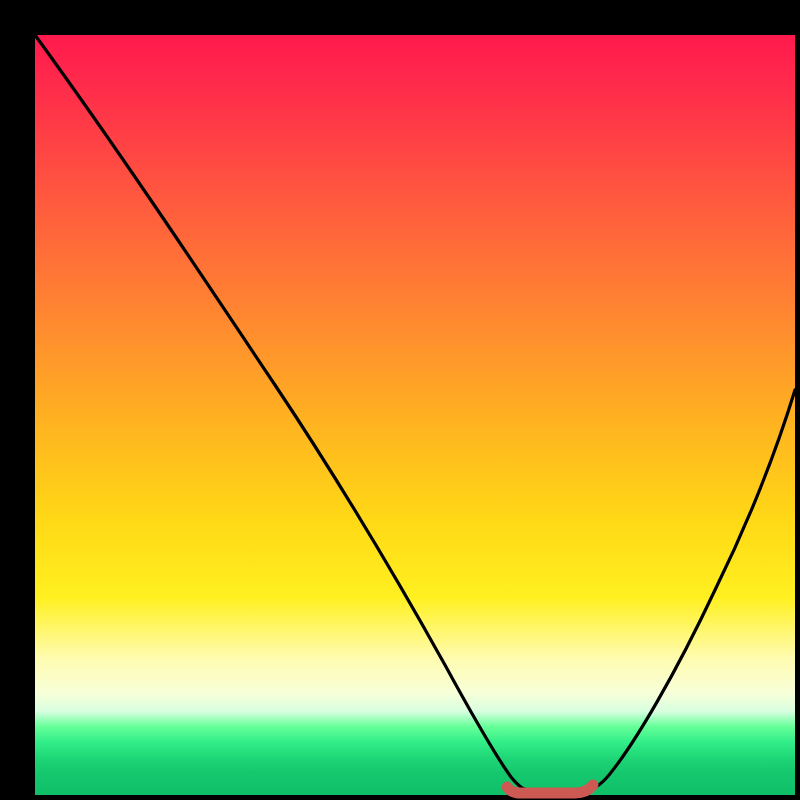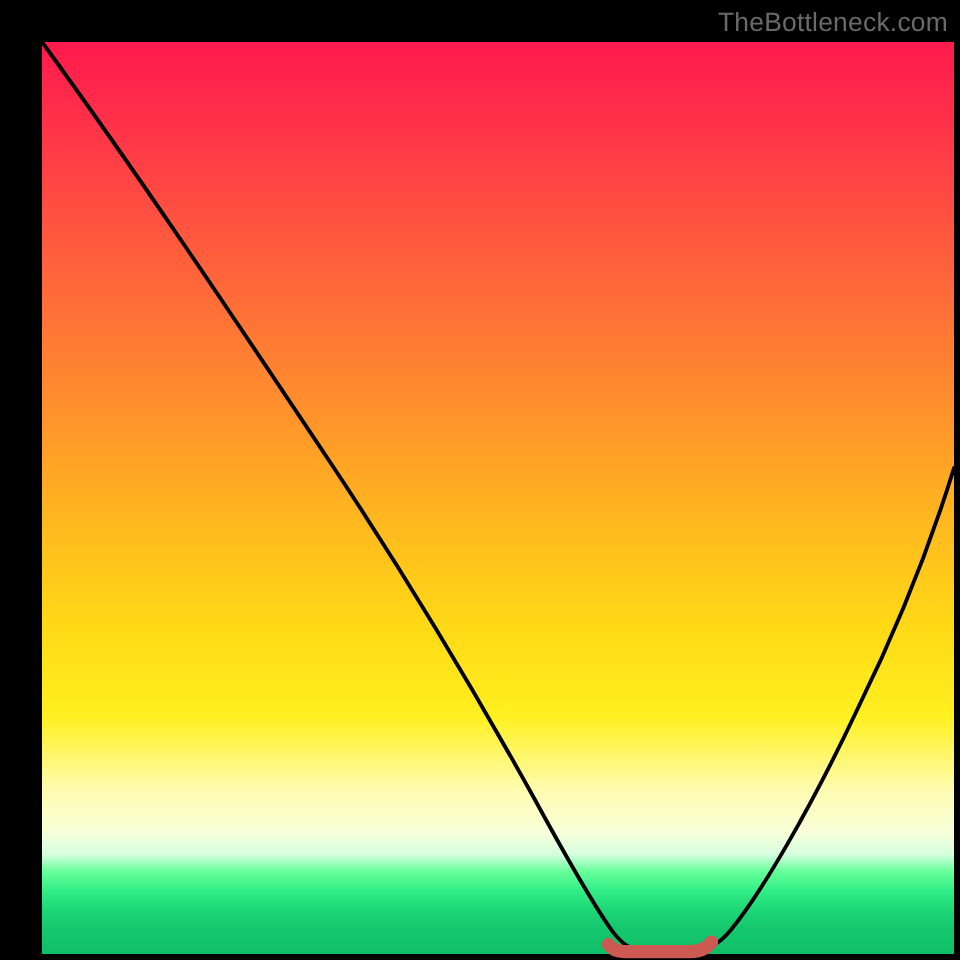--- a/index.html
+++ b/index.html
@@ -81,15 +81,14 @@
              C 556 756, 564 752, 574 740
              C 600 708, 640 640, 680 555
              C 712 490, 740 420, 760 355" fill="none" stroke="#000" stroke-width="3.2" stroke-linecap="round"></path>
 
     <path d="M 472 752
              Q 476 758, 486 758
              L 540 758
              Q 552 758, 558 750" fill="none" stroke="#cc5a52" stroke-width="11" stroke-linecap="round"></path>
   </svg>
 
-  <div class="watermark">TheBottleneck.com</div>
 
 </div>
 
 </body></html>

